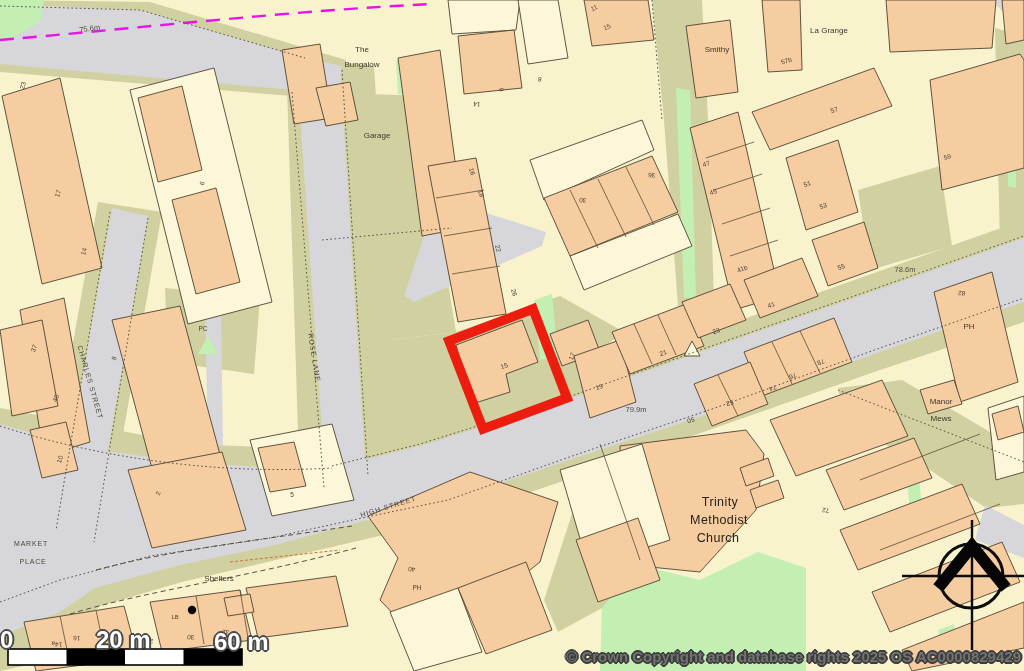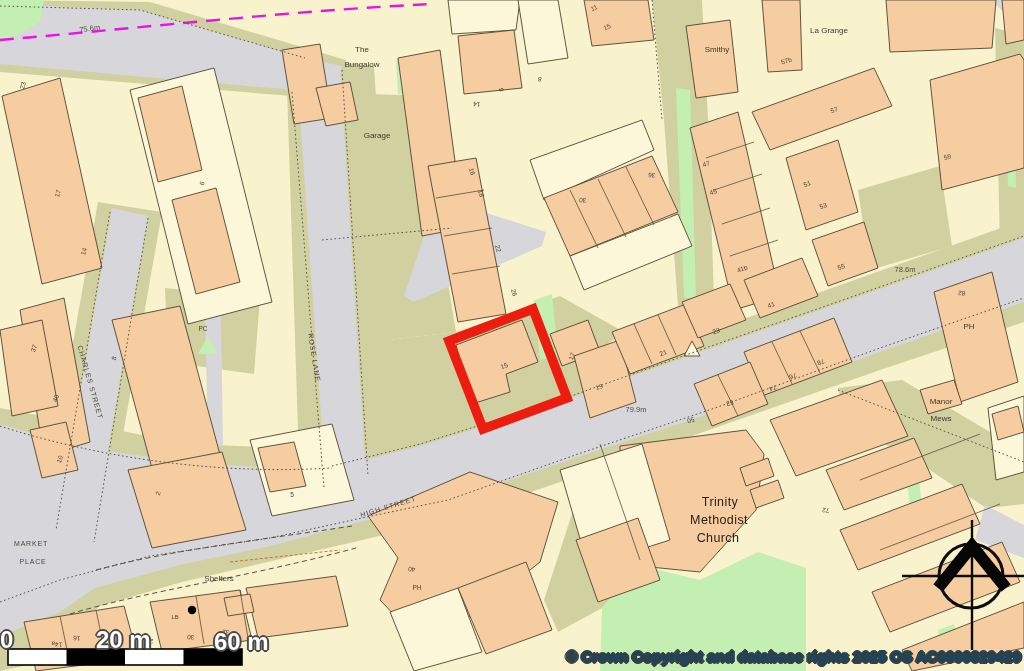--- a/index.html
+++ b/index.html
@@ -11,21 +11,21 @@
   .lb-n6 {font-size:5.8px; fill:#4a3f30;}
   .lb-n8 {font-size:8px;   fill:#3f382c;}
   .lb-p  {font-size:8px;   fill:#3c362a;}
   .lb-e  {font-size:7.5px; fill:#514c3c;}
   .lb-st {font-size:7px;   letter-spacing:1px;   fill:#4a443a;}
   .lb-st2{font-size:7px;   letter-spacing:.8px;  fill:#4a443a;}
   .lb-lg {font-size:12.5px;fill:#26211a;letter-spacing:.4px;}
   .wlab{position:absolute;font-size:24px;font-weight:bold;color:#fff;line-height:1;
         text-shadow:-2px 0 0 #4a4a4a,2px 0 0 #4a4a4a,0 -2px 0 #4a4a4a,0 2px 0 #4a4a4a,
                     -1px -1px 0 #4a4a4a,1px 1px 0 #4a4a4a,-1px 1px 0 #4a4a4a,1px -1px 0 #4a4a4a;}
-  .copyright{position:absolute;right:3px;top:648px;font-size:15px;font-weight:bold;color:#0c4a6e;
+  .copyright{position:absolute;right:3px;top:648px;font-size:15px;font-weight:bold;color:#737373;
         text-shadow:-2px 0 0 #3d3d3d,2px 0 0 #3d3d3d,0 -2px 0 #3d3d3d,0 2px 0 #3d3d3d,
                     -1px -1px 0 #3d3d3d,1px 1px 0 #3d3d3d,-1px 1px 0 #3d3d3d,1px -1px 0 #3d3d3d;}
 </style>
 </head>
 <body>
 
 <div class="screen">
   <svg width="1024" height="671" viewBox="0 0 1024 671">
     <rect x="0" y="0" width="1024" height="671" fill="#f8f3cd"></rect>
     <g>

